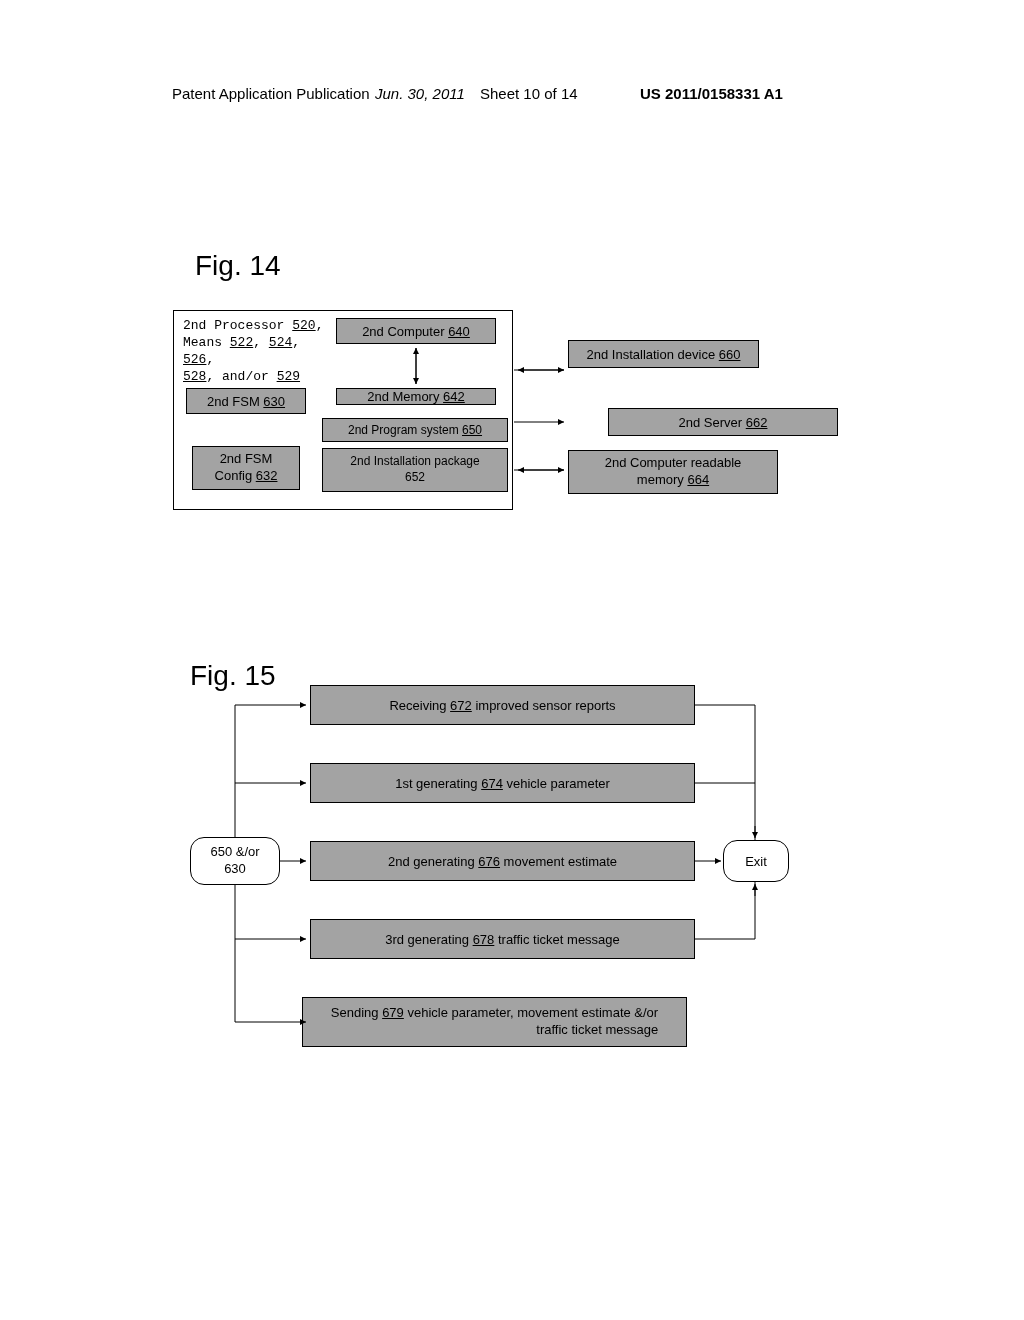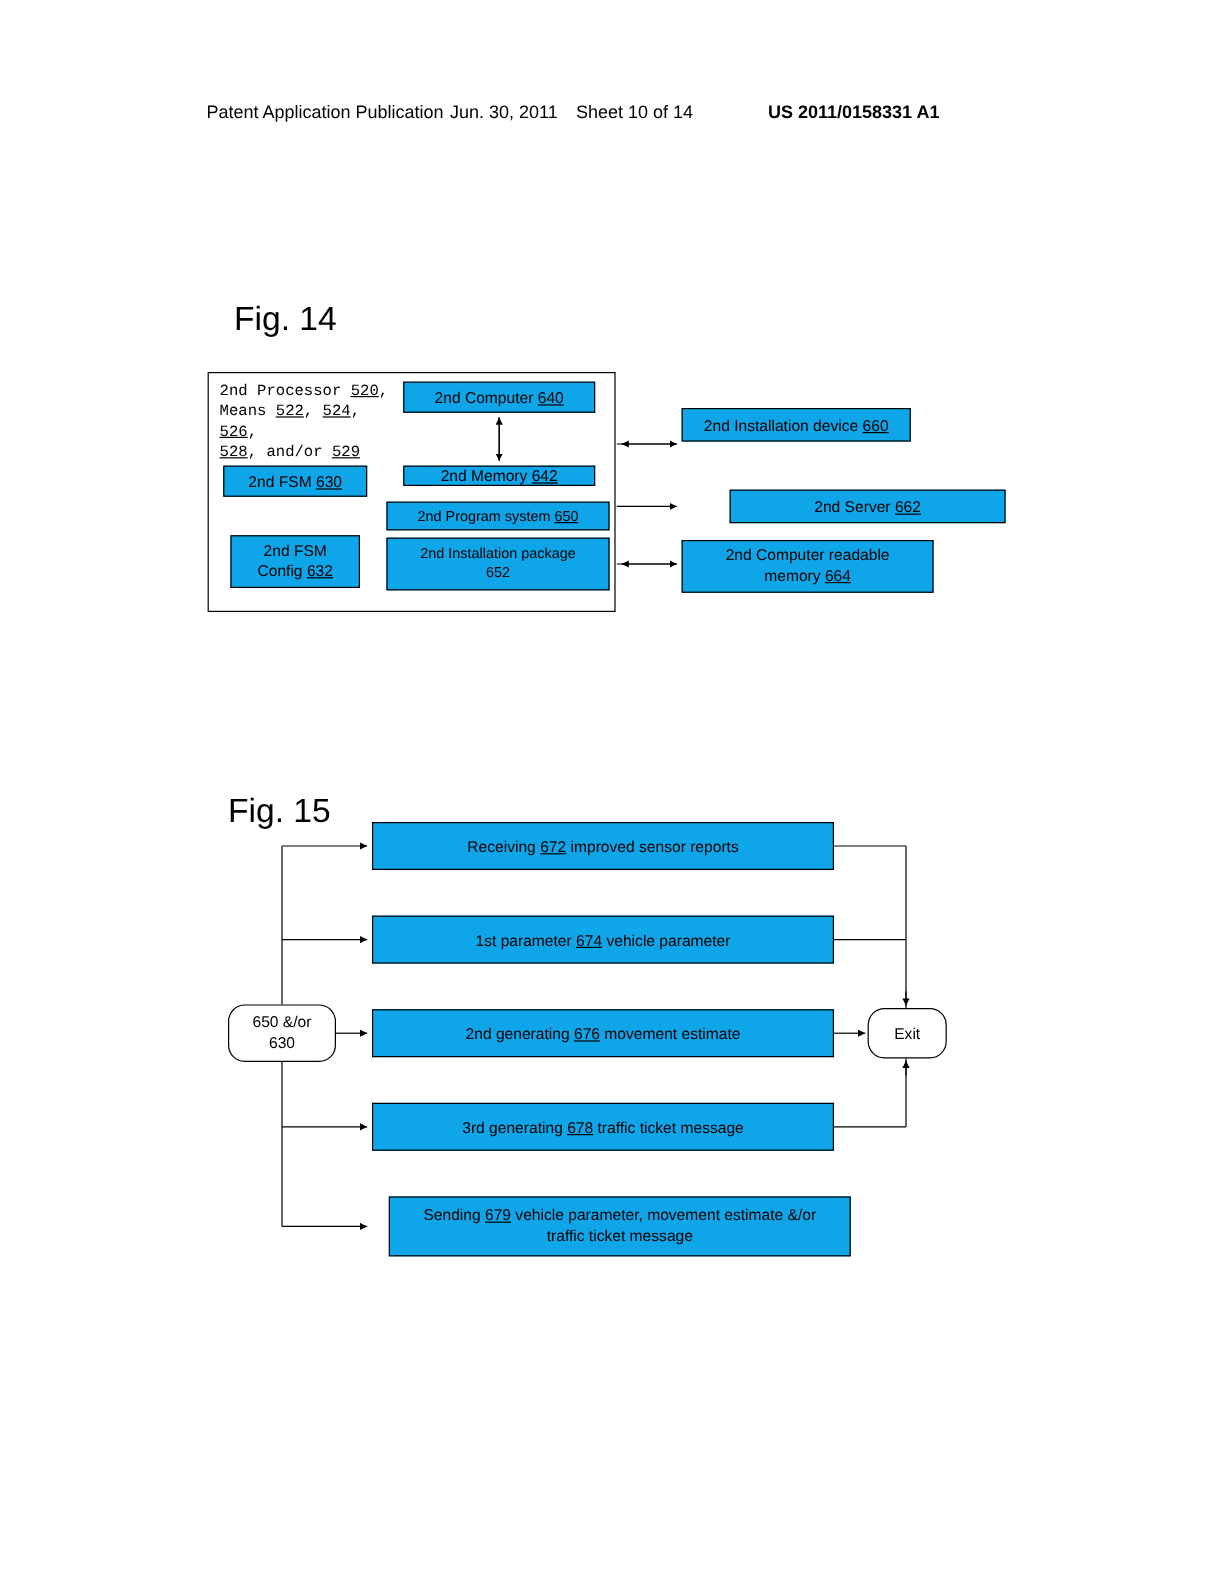--- a/index.html
+++ b/index.html
@@ -12,21 +12,21 @@
     width: 1024px;
   }
   .page {
     position: relative;
     width: 1024px;
     height: 1320px;
   }
   .box {
     position: absolute;
     border: 1px solid #000;
-    background: #0ea5e9;
+    background: #a3a3a3;
     text-align: center;
     display: flex;
     align-items: center;
     justify-content: center;
     padding: 2px 4px;
     box-sizing: border-box;
   }
   .plainbox {
     position: absolute;
     border: 1px solid #000;
@@ -69,21 +69,21 @@
     padding: 4px;
   }
   .multiline { line-height: 1.3; }
 </style>
 </head>
 <body>
 
 <div class="page">
 
   <div class="header" style="left:125px; top:85px; font-weight:normal;margin-left:47px;">Patent Application Publication</div>
-  <div class="header" style="left:375px; top:85px;">Jun. 30, 2011</div>
+  <div class="header" style="left:375px; top:85px;font-style:italic;">Jun. 30, 2011</div>
   <div class="header" style="left:480px; top:85px;">Sheet 10 of 14</div>
   <div class="header" style="left:640px; top:85px; font-weight:bold;">US 2011/0158331 A1</div>
 
   <div class="figtitle" style="left:195px; top:250px;">Fig. 14</div>
 
   <div class="plainbox" style="left:173px; top:310px; width:340px; height:200px;"></div>
 
   <div class="label multiline" style="left:183px; top:318px; width:150px; font-size:13px;">
     <span>2nd Processor </span><span class="ul">520</span><span>,</span><br>
     <span>Means </span><span class="ul">522</span><span>, </span><span class="ul">524</span><span>, </span><span class="ul">526</span><span>,</span><br>
@@ -133,29 +133,29 @@
   </div>
 
   <div class="terminal" style="left:723px; top:840px; width:66px; height:42px;">
     <span>Exit</span>
   </div>
 
   <div class="box" style="left:310px; top:685px; width:385px; height:40px;">
     <span><span>Receiving </span><span class="ul">672</span><span> improved sensor reports</span></span>
   </div>
   <div class="box" style="left:310px; top:763px; width:385px; height:40px;">
-    <span><span>1st parameter </span><span class="ul">674</span><span> vehicle parameter</span></span>
+    <span><span>1st generating </span><span class="ul">674</span><span> vehicle parameter</span></span>
   </div>
   <div class="box" style="left:310px; top:841px; width:385px; height:40px;">
     <span><span>2nd generating </span><span class="ul">676</span><span> movement estimate</span></span>
   </div>
   <div class="box" style="left:310px; top:919px; width:385px; height:40px;">
     <span><span>3rd generating </span><span class="ul">678</span><span> traffic ticket message</span></span>
   </div>
-  <div class="box multiline" style="left:324px; top:997px; width:385px; height:50px;">
+  <div class="box multiline" style="left:302px; top:997px; width:385px; height:50px;text-align:right;">
     <span><span>Sending </span><span class="ul">679</span><span> vehicle parameter, movement estimate &amp;/or</span><br><span>traffic ticket message</span></span>
   </div>
 
   <svg class="conn" viewBox="0 0 1024 1320">
     <defs>
       <marker id="ah" markerWidth="8" markerHeight="8" refX="6" refY="3" orient="auto">
         <path d="M0,0 L6,3 L0,6 Z" fill="#000"></path>
       </marker>
     </defs>
 

